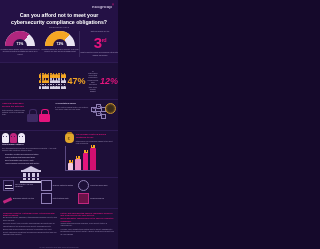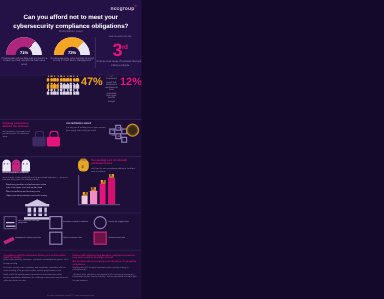--- a/index.html
+++ b/index.html
@@ -24,21 +24,21 @@
   .gauge .fill-orange{background:conic-gradient(from 270deg,#f5a623 0deg 130deg,transparent 130deg);}
   .gauge .hole{position:absolute;left:8px;top:8px;width:14px;height:14px;border-radius:50%;background:#241145;}
   .gval{position:absolute;bottom:0.5px;left:0;width:30px;text-align:center;font-size:3.4px;font-weight:bold;color:#fff;}
   .gcap{width:40px;text-align:center;font-size:2px;line-height:2.6px;color:#a396bd;margin-top:1.5px;}
 
   .bignum{font-size:15px;font-weight:bold;color:#e4147d;line-height:15px;letter-spacing:-.4px;}
   .bignum sup{font-size:5.5px;vertical-align:super;}
   .prelab{font-size:1.9px;color:#9b8fb3;margin-bottom:.5px;text-align:center;}
 
   
-  .sec2{position:relative;height:36px;border-top:1px solid #2e1b52;display:flex;align-items:flex-start;padding-left:36px;}
+  .sec2{position:relative;height:36px;border-top:1px solid #2e1b52;display:flex;align-items:center;padding-left:36px;}
   .picto{width:30px;display:grid;grid-template-columns:repeat(10,1fr);gap:.3px;margin-left:3px;}
   .pp{width:2.4px;height:5.4px;}
   .pp i{display:block;width:1.4px;height:1.4px;border-radius:50%;margin:0 auto;}
   .pp b{display:block;width:2.4px;height:3.4px;border-radius:1.2px 1.2px .2px .2px;margin-top:.2px;}
   .pp.on i,.pp.on b{background:#f5a623;}
   .pp.off i,.pp.off b{background:#d9d3e6;}
   .pct-or{font-size:9px;font-weight:bold;color:#f5a623;margin-left:2px;}
   .pct-pk{font-size:9px;font-weight:bold;color:#e4147d;}
   .minitxt{font-size:1.8px;line-height:2.3px;color:#a396bd;width:22px;text-align:center;}
 
@@ -254,21 +254,21 @@
           <i></i>
           <b></b>
         </span>
         <span class="pp off">
           <i></i>
           <b></b>
         </span>
       </div>
     <div class="pct-or">47%</div>
     <div class="minitxt" style="margin-left:2px;">of businesses report that compliance requirements have increased their cyber security budget</div>
-    <div class="pct-pk" style="margin-left:2px;">12%</div>
+    <div class="pct-pk" style="margin-left:2px;font-style:italic;">12%</div>
     <div class="minitxt">of businesses state there was a follow-on impact such as lost business</div>
   </div>
 
   <div class="sec3">
     <div class="col" style="display:flex;gap:2px;">
       <div style="flex:1;">
         <div class="ctitle">Ongoing compliance delivers the outcome</div>
         <div class="ctxt">that regulators, customers and partners expect of a business today.</div>
       </div>
       <div style="display:flex;align-items:center;gap:1px;flex:0 0 24px;">

